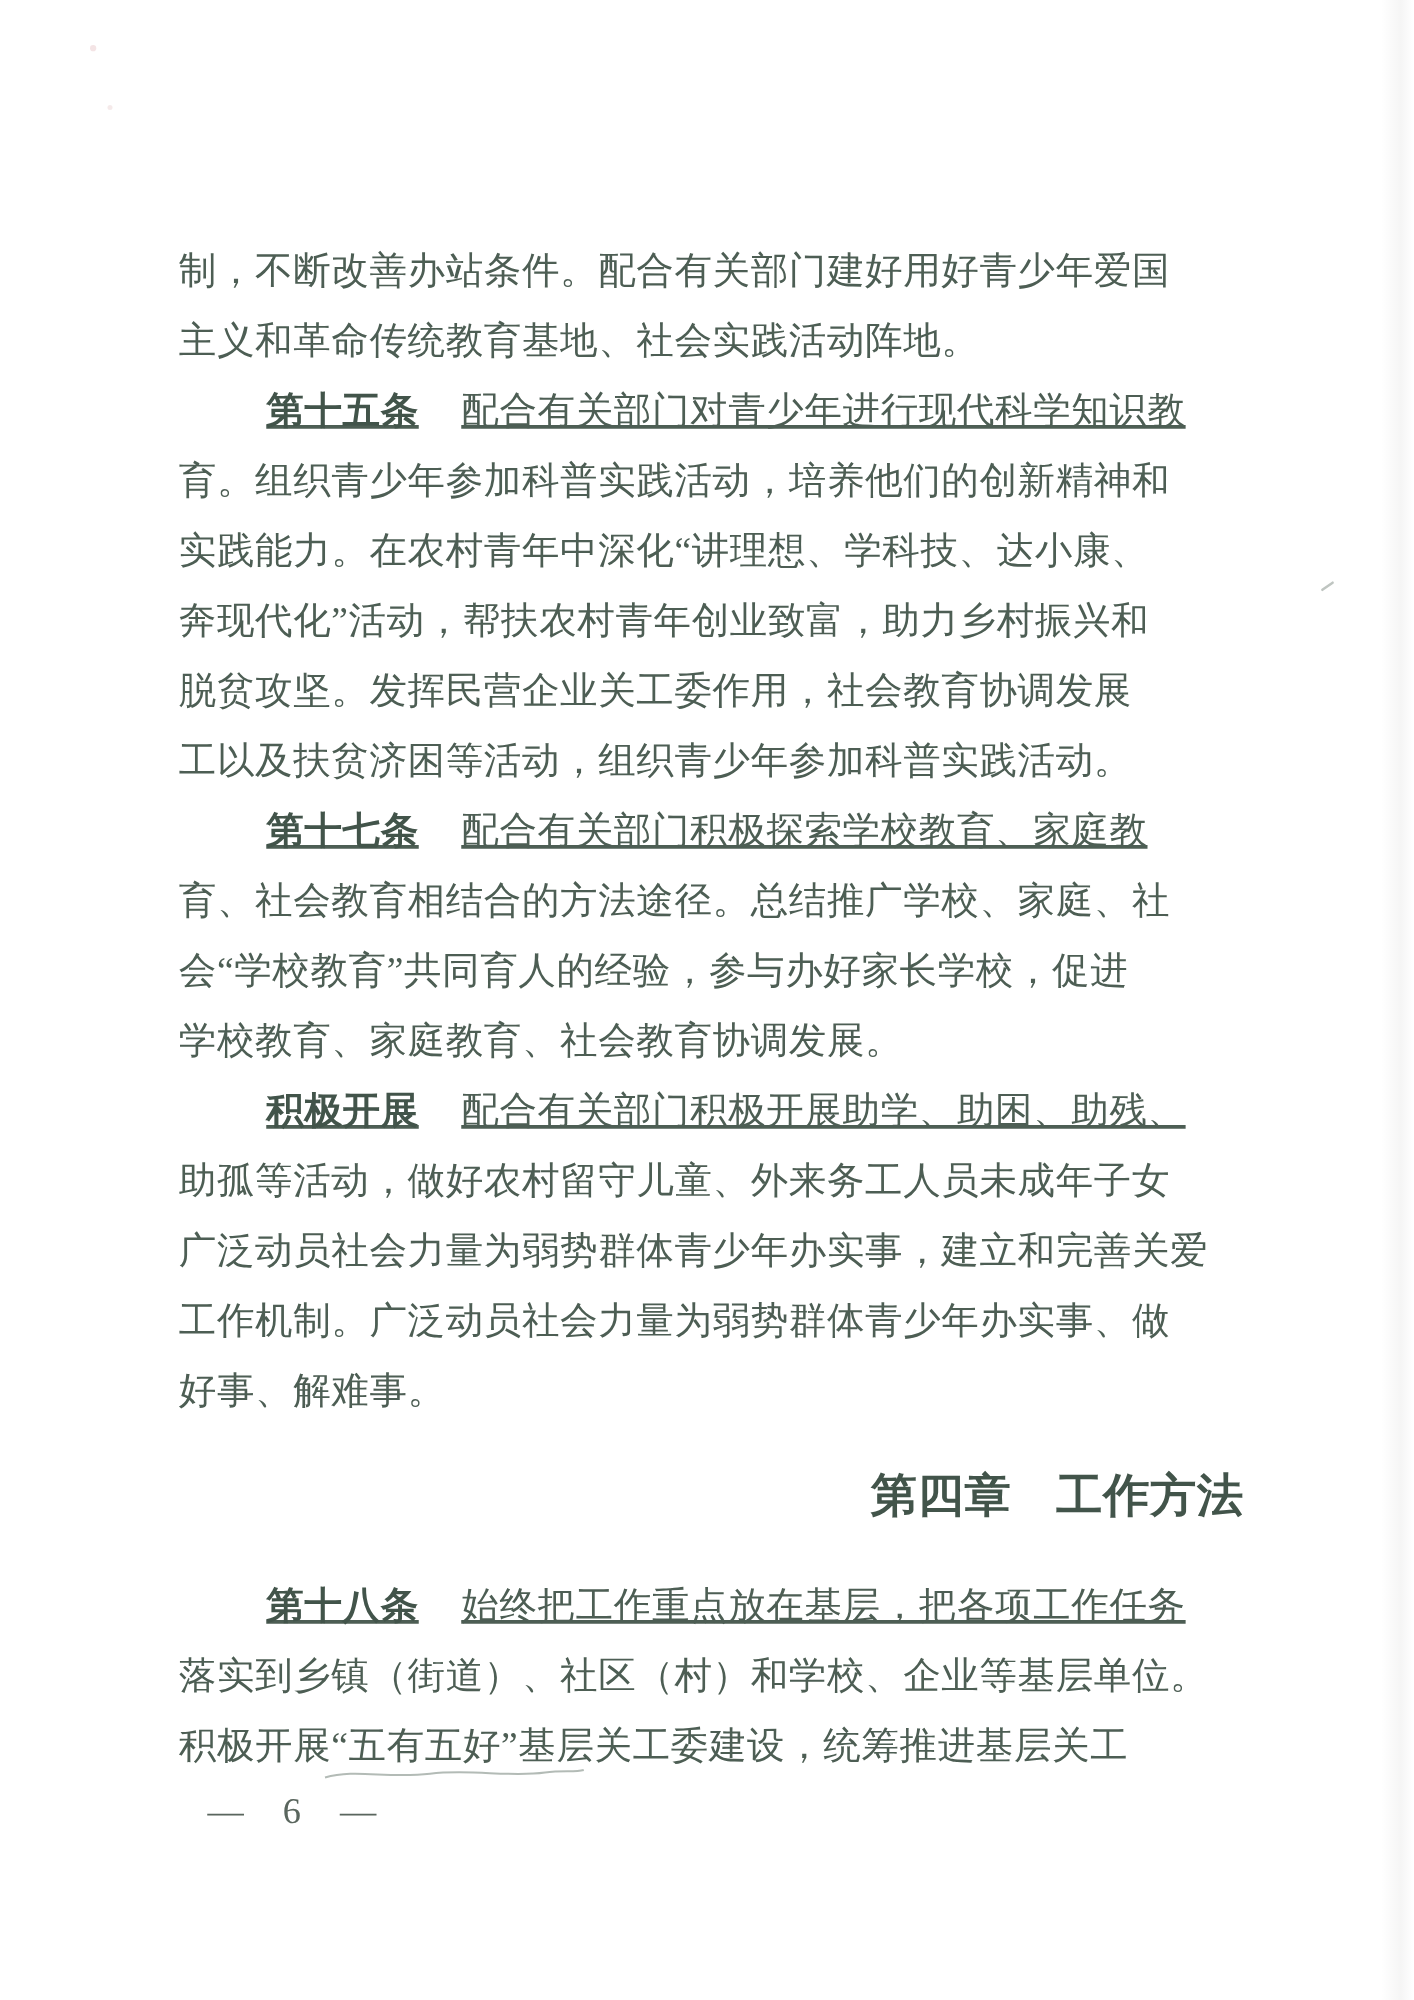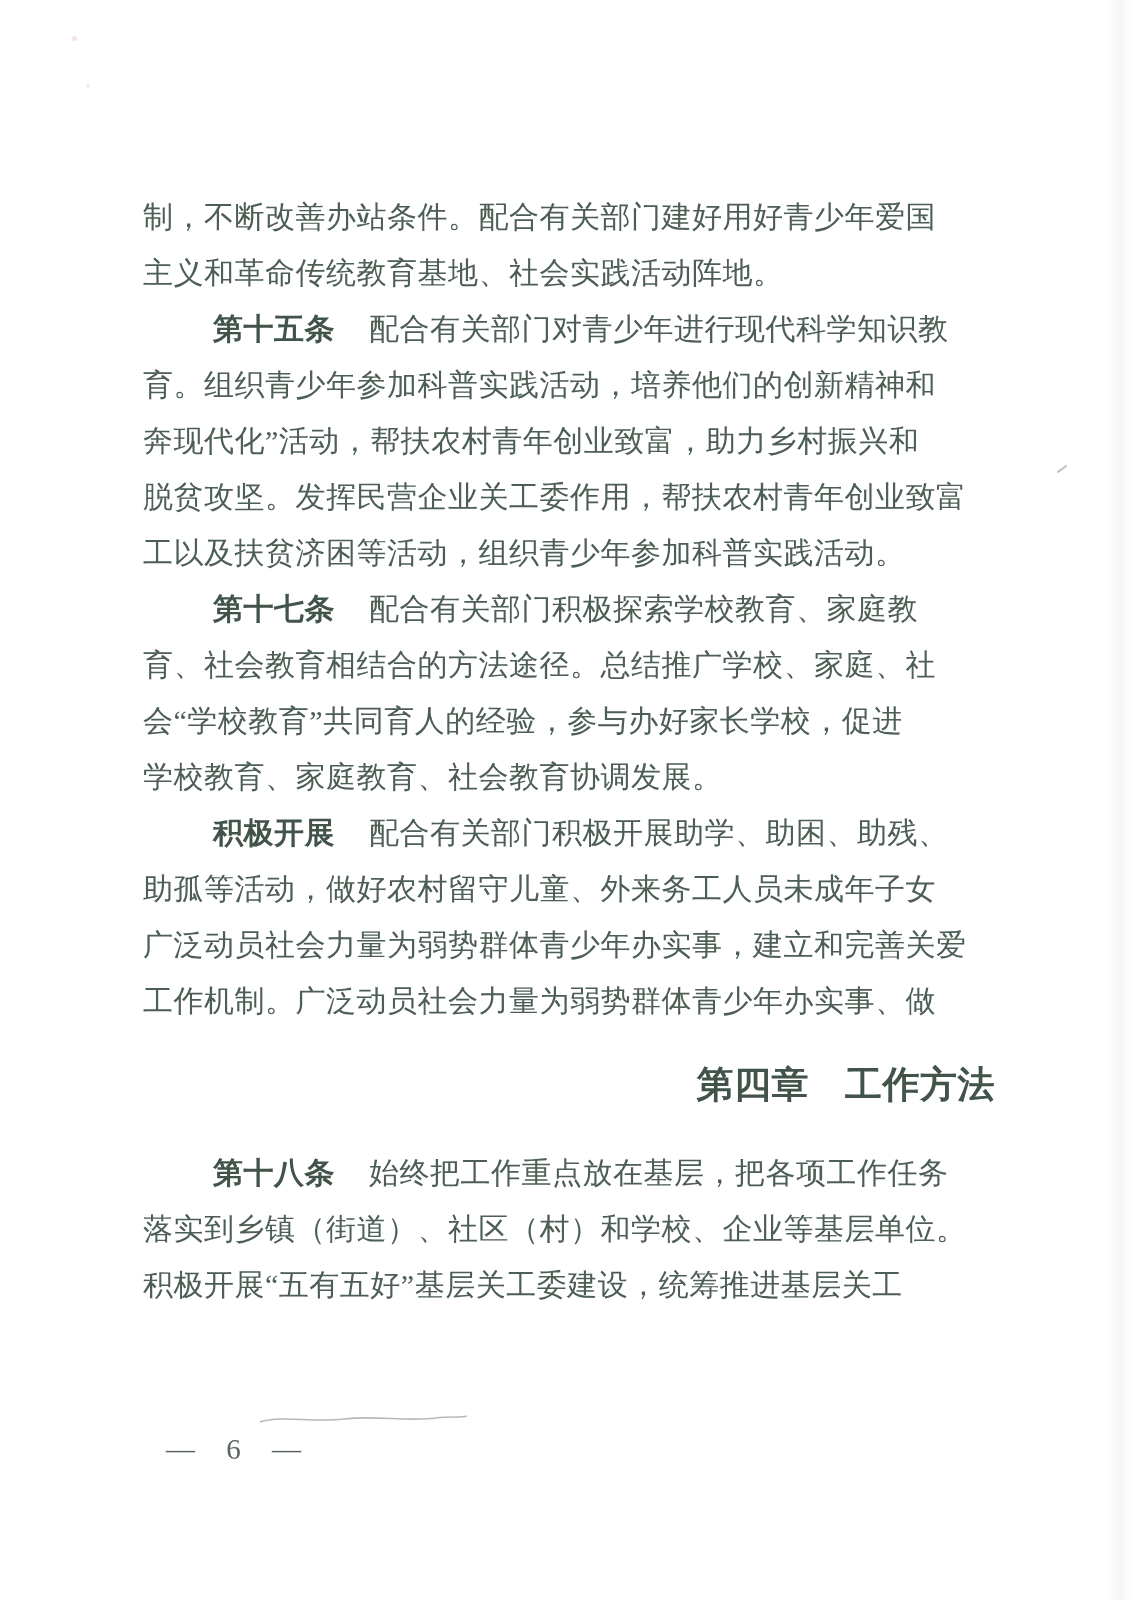--- a/index.html
+++ b/index.html
@@ -24,21 +24,21 @@
     position:absolute;
     left:143px;top:189px;width:852px;
   }
   .line{
     height:56px;line-height:56px;
     font-size:30px;
     color:var(--ink,#4d5e54);
     white-space:nowrap;
     letter-spacing:0.5px;
   }
-  .line.article{ text-indent:70px; }
+  .line.article{ text-indent:70px;text-decoration:underline; }
   .lead{
     font-family:"Liberation Sans","DejaVu Sans",sans-serif;
     font-weight:bold;
     color:var(--ink-bold,#42544a);
     margin-right:34px;
   }
   .line.chapter{
     text-align:right;
     margin-top:28px;margin-bottom:32px;
     font-family:"Liberation Sans","DejaVu Sans",sans-serif;
@@ -77,31 +77,33 @@
 <div class="page">
 
   <div class="speck a"></div>
   <div class="speck b"></div>
 
   <main class="textblock" id="textblock">
       <div class="line body">制，不断改善办站条件。配合有关部门建好用好青少年爱国</div>
       <div class="line body">主义和革命传统教育基地、社会实践活动阵地。</div>
       <div class="line article"><span class="lead">第十五条</span><span class="rest">配合有关部门对青少年进行现代科学知识教</span></div>
       <div class="line body">育。组织青少年参加科普实践活动，培养他们的创新精神和</div>
+      <div class="line body">实践能力。在农村青年中深化“讲理想、学科技、达小康、</div>
       <div class="line body">奔现代化”活动，帮扶农村青年创业致富，助力乡村振兴和</div>
-      <div class="line body">脱贫攻坚。发挥民营企业关工委作用，帮扶农村青年创业致富</div>
+      <div class="line body">脱贫攻坚。发挥民营企业关工委作用，社会教育协调发展</div>
       <div class="line body">工以及扶贫济困等活动，组织青少年参加科普实践活动。</div>
       <div class="line article"><span class="lead">第十七条</span><span class="rest">配合有关部门积极探索学校教育、家庭教</span></div>
       <div class="line body">育、社会教育相结合的方法途径。总结推广学校、家庭、社</div>
       <div class="line body">会“学校教育”共同育人的经验，参与办好家长学校，促进</div>
       <div class="line body">学校教育、家庭教育、社会教育协调发展。</div>
       <div class="line article"><span class="lead">积极开展</span><span class="rest">配合有关部门积极开展助学、助困、助残、</span></div>
       <div class="line body">助孤等活动，做好农村留守儿童、外来务工人员未成年子女</div>
       <div class="line body">广泛动员社会力量为弱势群体青少年办实事，建立和完善关爱</div>
       <div class="line body">工作机制。广泛动员社会力量为弱势群体青少年办实事、做</div>
+      <div class="line body">好事、解难事。</div>
       <div class="line chapter"><span class="lead">第四章</span><span class="rest">工作方法</span></div>
       <div class="line article"><span class="lead">第十八条</span><span class="rest">始终把工作重点放在基层，把各项工作任务</span></div>
       <div class="line body">落实到乡镇（街道）、社区（村）和学校、企业等基层单位。</div>
       <div class="line body">积极开展“五有五好”基层关工委建设，统筹推进基层关工</div>
     </main>
 
   <svg class="pen-underline" width="212" height="18" viewBox="0 0 212 18">
     <path d="M2,12 C 26,5 52,13 86,9 C 118,5 150,12 178,8 C 192,6 202,8 209,6" fill="none" stroke="#9aa49e" stroke-width="1.6" opacity="0.75"></path>
   </svg>
 

